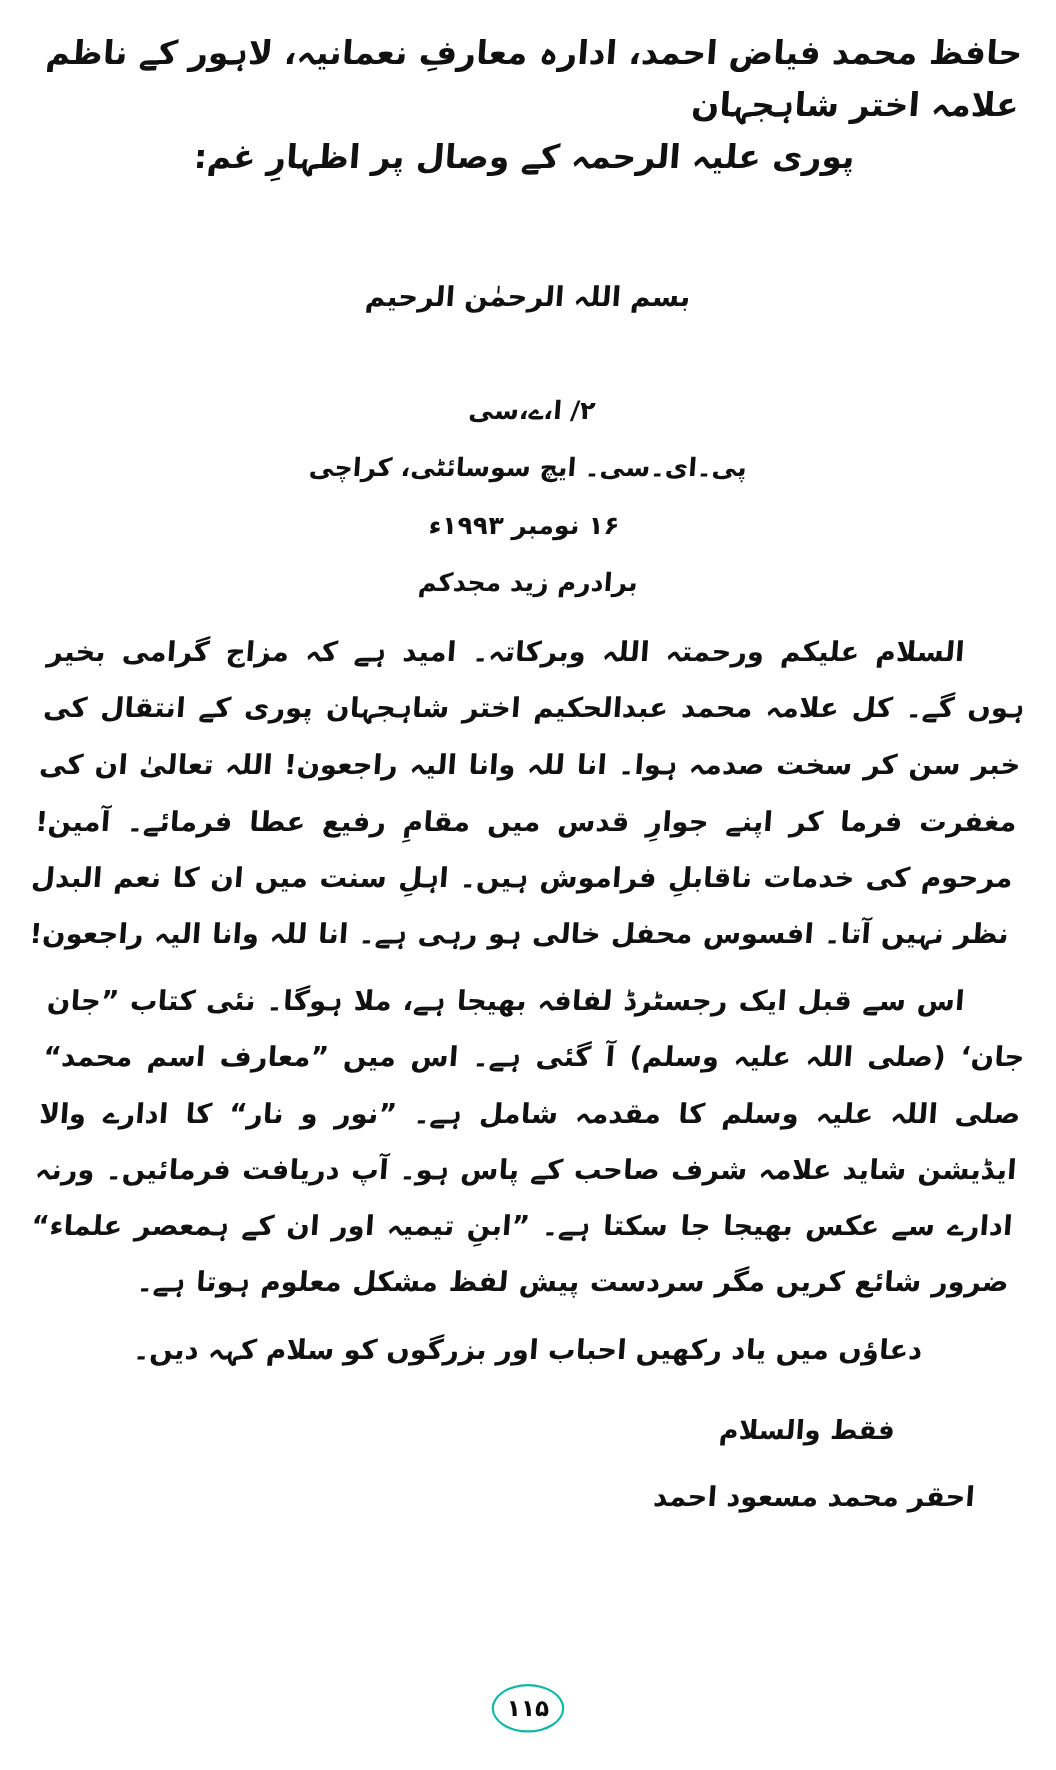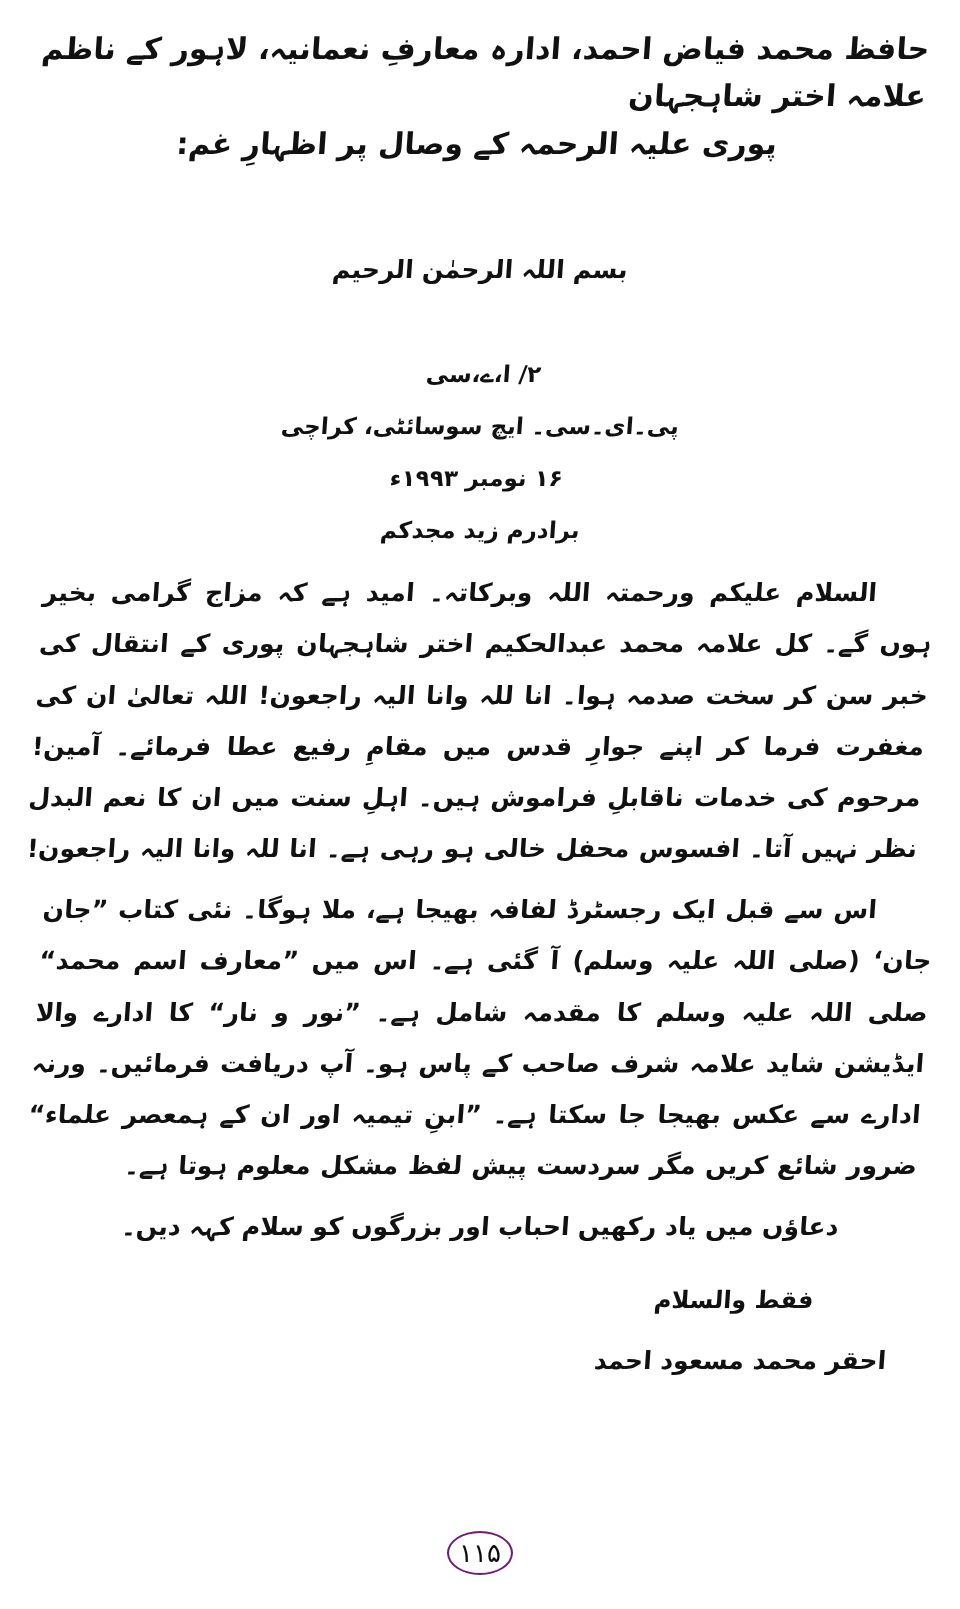--- a/index.html
+++ b/index.html
@@ -114,29 +114,29 @@
   }
   .page-number {
     position: absolute;
     left: 0;
     right: 0;
     bottom: 34px;
     display: flex;
     justify-content: center;
   }
   .page-number .oval {
-    border: 2px solid #701a75;
+    border: 2px solid #14b8a6;
     border-radius: 50%;
     width: 62px;
     height: 40px;
     display: flex;
     align-items: center;
     justify-content: center;
-    font-size: 26px;
-    font-weight: 400;
+    font-size: 21px;
+    font-weight: 700;
     direction: rtl;
   }
 </style>
 </head>
 <body>
 
 <div class="page">
 
   <div class="urdu header">
     <span>حافظ محمد فیاض احمد، ادارہ معارفِ نعمانیہ، لاہور کے ناظم علامہ اختر شاہجہان</span>

